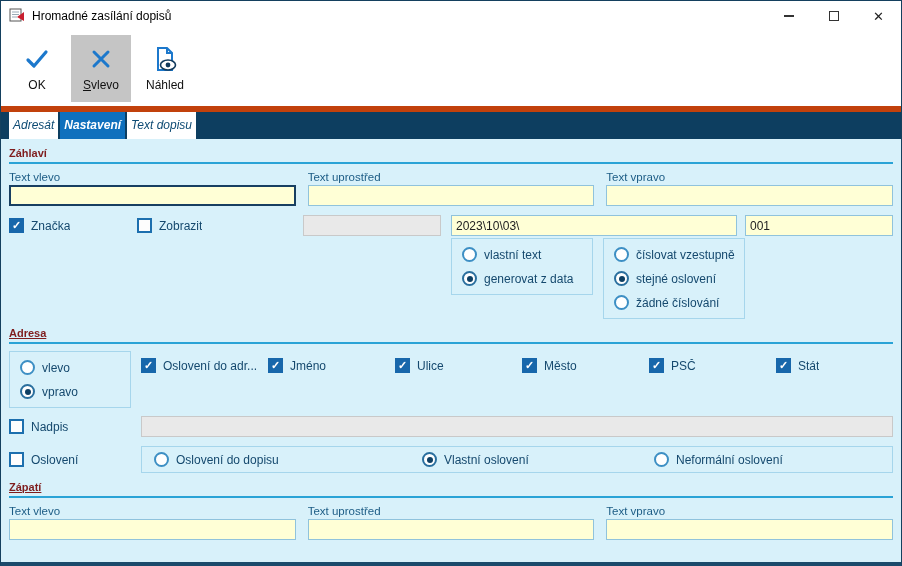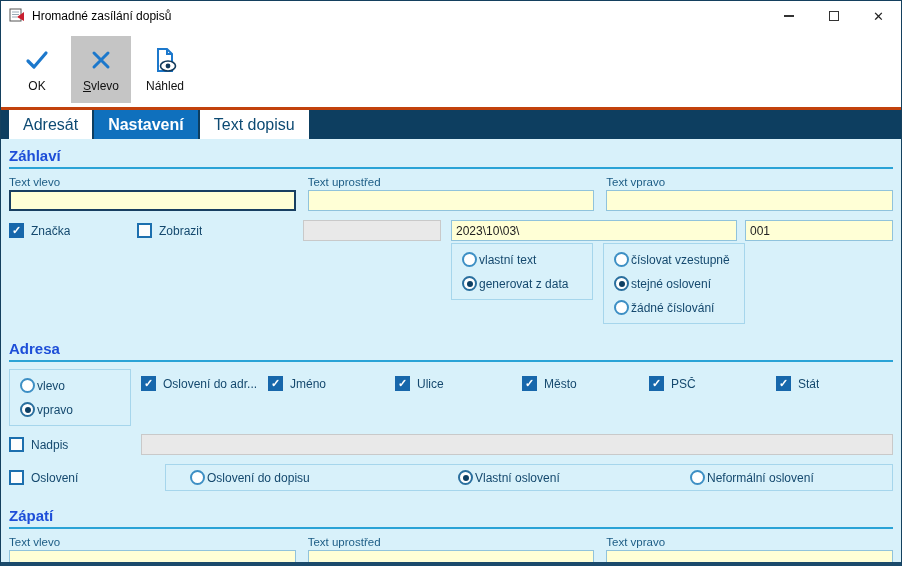--- a/index.html
+++ b/index.html
@@ -16,61 +16,61 @@
 
   
   .titlebar { flex: 0 0 30px; background: #fff; display: flex; align-items: center; padding-left: 8px; }
   .titlebar .title { margin-left: 7px; color: #000; font-size: 12px; }
   .win-controls { margin-left: auto; display: flex; height: 100%; }
   .win-btn { width: 45px; display: flex; align-items: center; justify-content: center; color: #222; font-size: 13px; cursor: default; }
   .minline { width: 10px; height: 2px; background: #333; display: inline-block; }
   .maxrect { width: 10px; height: 10px; border: 1.5px solid #333; display: inline-block; }
 
   
-  .toolbar { flex: 0 0 79px; background: #fff; border-bottom: 3px solid #c2410c; display: flex; align-items: center; padding: 4px 6px; gap: 4px; }
+  .toolbar { flex: 0 0 79px; background: #fff; border-bottom: 6px solid #c2410c; display: flex; align-items: center; padding: 4px 6px; gap: 4px; }
   .tb-btn { width: 60px; height: 67px; border: none; background: #fff; display: flex; flex-direction: column; align-items: center; justify-content: center; gap: 5px; font-family: inherit; font-size: 12px; color: #111; cursor: default; }
   .tb-btn.pressed { background: #c5c5c5; }
   .tb-icon { height: 28px; display: flex; align-items: center; }
 
   
   .tabstrip { flex: 0 0 27px; background: #0d3e60; display: flex; align-items: stretch; padding-left: 8px; gap: 2px; }
-  .tab { background: #fff; color: #0d4a73; padding: 6px 14px 5px; font-size: 16px; cursor: default; }
+  .tab { background: #fff; color: #0d4a73; padding: 6px 4px 5px; font-size: 12px; cursor: default; font-style: italic; }
   .tab.active { background: #0f70bd; color: #fff; font-weight: bold; }
 
   
   .content { flex: 1; background: #d8f1fa; padding: 6px 8px; overflow: hidden; }
-  .section-title { color: #1d4ed8; font-weight: bold; font-size: 15px; margin: 2px 0 3px; }
-  .section-title.mt { margin-top: 16px; }
+  .section-title { color: #7f1d1d; font-weight: bold; font-size: 11px; margin: 2px 0 3px; }
+  .section-title.mt { margin-top: 8px; text-decoration: underline; }
   .rule { height: 2px; background: #2aa3d6; margin-bottom: 7px; }
 
   .grid3 { display: grid; grid-template-columns: 1fr 1fr 1fr; column-gap: 12px; margin-bottom: 9px; }
   .field label { display: block; font-size: 11.5px; color: #1c5c85; margin-bottom: 2px; }
 
   input.txt { width: 100%; height: 21px; background: #ffffd6; border: 1px solid #90c3dc; font-family: inherit; font-size: 12px; padding: 0 4px; color: #222; }
   input.txt.focused { border: 2px solid #183f61; }
   input.txt.disabled { background: #e9e9e9; border: 1px solid #c9c9c9; }
 
   .row { display: flex; align-items: center; }
 
   
   .cb { display: flex; align-items: center; gap: 7px; cursor: default; }
   .cb .box { width: 15px; height: 15px; flex: 0 0 15px; border: 2px solid #1c6fae; background: #fdfdfd; display: flex; align-items: center; justify-content: center; }
   .cb.checked .box { background: #1767ab; border-color: #1767ab; }
   .cb.checked .box::after { content: "\2713"; color: #fff; font-size: 11px; font-weight: bold; line-height: 1; }
   .cb .lbl { color: #15496e; white-space: nowrap; overflow: hidden; text-overflow: ellipsis; }
 
   
-  .radio { display: flex; align-items: center; gap: 2px; cursor: default; }
+  .radio { display: flex; align-items: center; gap: 7px; cursor: default; }
   .radio .dot { width: 15px; height: 15px; flex: 0 0 15px; border-radius: 50%; border: 2px solid #3d8fc4; background: #fff; position: relative; }
   .radio.selected .dot { border-color: #2a6f9e; }
   .radio.selected .dot::after { content: ""; position: absolute; left: 2.5px; top: 2.5px; right: 2.5px; bottom: 2.5px; border-radius: 50%; background: #0e3f63; }
   .radio .lbl { color: #15496e; white-space: nowrap; }
 
   .groupbox { border: 1px solid #a6d6ec; padding: 8px 10px; display: flex; flex-direction: column; gap: 9px; }
-  .groupbox.horizontal { flex-direction: row; align-items: center; padding: 5px 24px; gap: 0; margin-left: 24px; }
+  .groupbox.horizontal { flex-direction: row; align-items: center; padding: 5px 12px; gap: 0; }
 
   
   .znacka-row { margin-bottom: 2px; }
   .w-znacka { width: 128px; flex: 0 0 128px; }
   .w-zobrazit { width: 166px; flex: 0 0 166px; }
   .w-mark { width: 138px; flex: 0 0 138px; }
   .w-date { width: 286px; flex: 0 0 286px; margin-left: 10px; }
   .w-num { flex: 1; margin-left: 8px; }
 
   .groups-row { align-items: flex-start; margin-bottom: 4px; }

